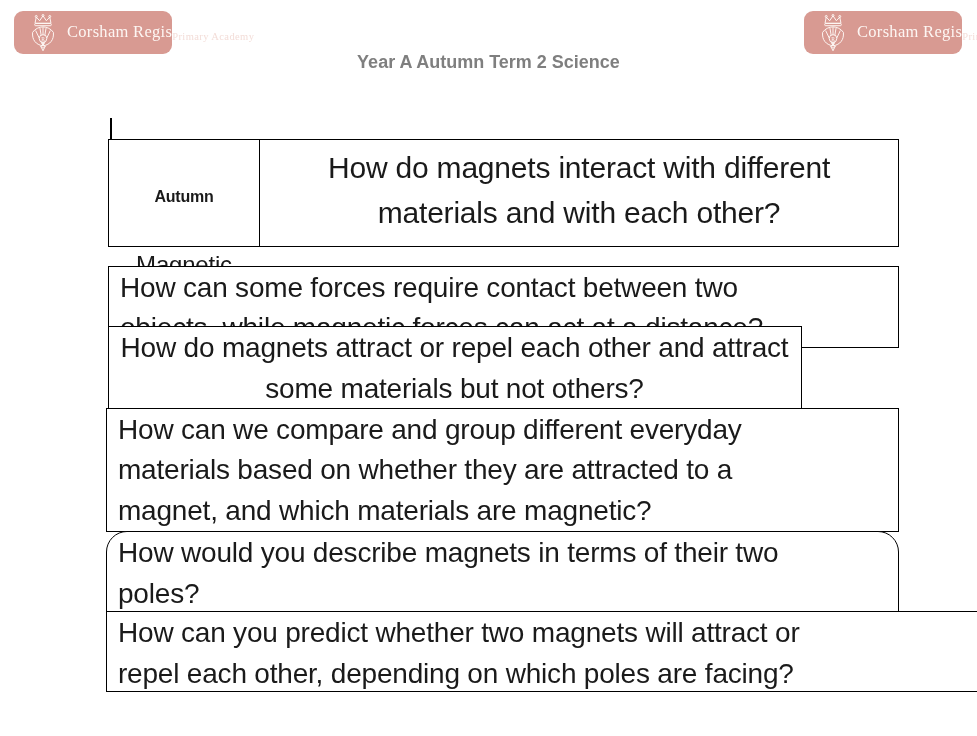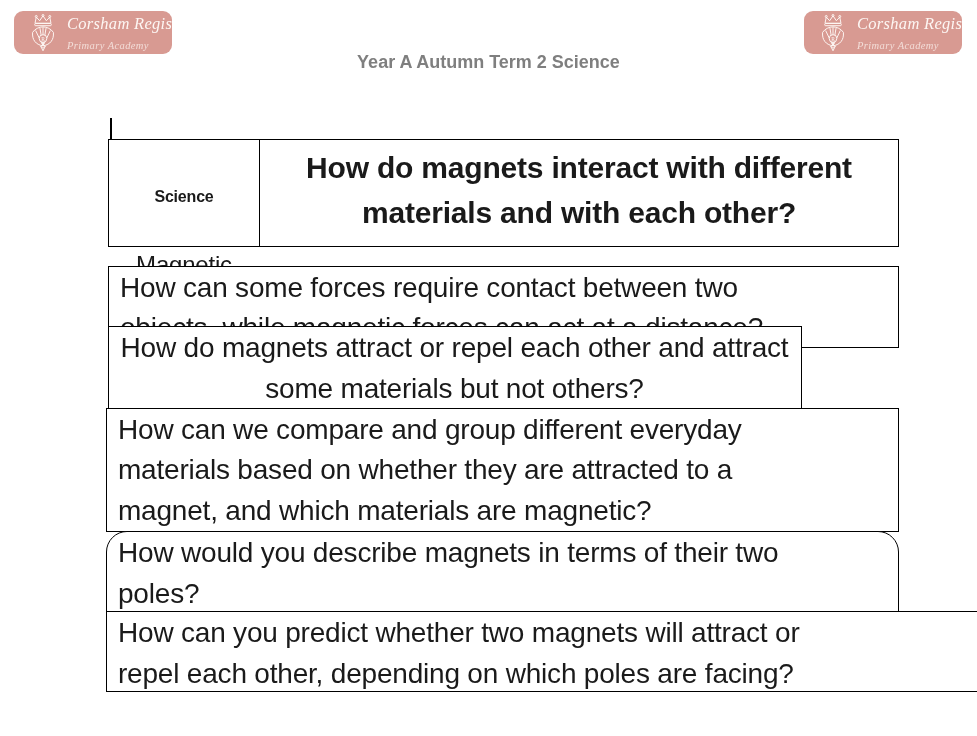--- a/index.html
+++ b/index.html
@@ -15,21 +15,21 @@
   
   .logo {
     top: 11px; width: 158px; height: 43px;
     background: #d89a92; border-radius: 9px;
     display: flex; align-items: center;
     padding: 0 8px 0 14px;
   }
   .logo-left  { left: 14px; }
   .logo-right { left: 804px; }
   .crest { width: 30px; height: 38px; flex: 0 0 auto; margin-right: 9px; }
-  .logo-text { display: flex; flex-direction: column; line-height: 1; padding-top: 2px; font-style: italic; }
+  .logo-text { display: flex; flex-direction: row; line-height: 1; padding-top: 2px; }
   .logo-name {
     font-family: "Liberation Serif", serif;
     font-size: 16.5px; color: #fdf6f3; letter-spacing: 0.3px;
     white-space: nowrap;
   }
   .logo-sub {
     font-family: "Liberation Serif", serif;
     font-size: 10.5px; color: #f3ddd8; margin-top: 8px;
     letter-spacing: 0.4px; white-space: nowrap;
   }
@@ -64,21 +64,20 @@
     flex: 0 0 151px; border-right: 1.5px solid #000;
     text-align: center; padding-top: 5px;
   }
   .subject-label { font-size: 16px; font-weight: 600; line-height: 22px; }
   .unit-label    { font-size: 24px; line-height: 33px; white-space: pre-line; }
   .cell-bigq {
     flex: 1 1 auto; text-align: center;
     font-size: 30px; line-height: 45px;
     padding-top: 5px; white-space: pre-line;
     letter-spacing: -0.2px;
-    font-weight: bold;
   }
   .row1 { left: 108px; top: 245.5px; width: 791px; height: 82px; margin-top: 20px; }
   .row2 { left: 108px; top: 326px;   width: 694px; height: 83px; text-align: center; }
   .row3 { left: 106px; top: 407.5px; width: 793px; height: 124px; }
   .row4 { left: 106px; top: 531px;   width: 793px; height: 106px; border-radius: 21px; }
   .row5 { left: 106px; top: 611px;   width: 959px; height: 81px; }
 </style>
 </head>
 <body>
 
@@ -121,21 +120,21 @@
 </div>
 
 <div class="abs doc-title">
   <div>Year A Autumn Term 2 Science</div>
 </div>
 
 <div class="abs tick-line"></div>
 
 <div class="abs trow header-row">
   <div class="cell-subject">
-    <div class="subject-label">Science</div>
+    <div class="subject-label">Autumn</div>
     <div class="unit-label">Magnetic
 Investigators</div>
   </div>
   <div class="cell-bigq">How do magnets interact with different
 materials and with each other?</div>
 </div>
 
 <div class="abs trow row1">How can some forces require contact between two
 objects, while magnetic forces can act at a distance?</div>
 <div class="abs trow row2">How do magnets attract or repel each other and attract

